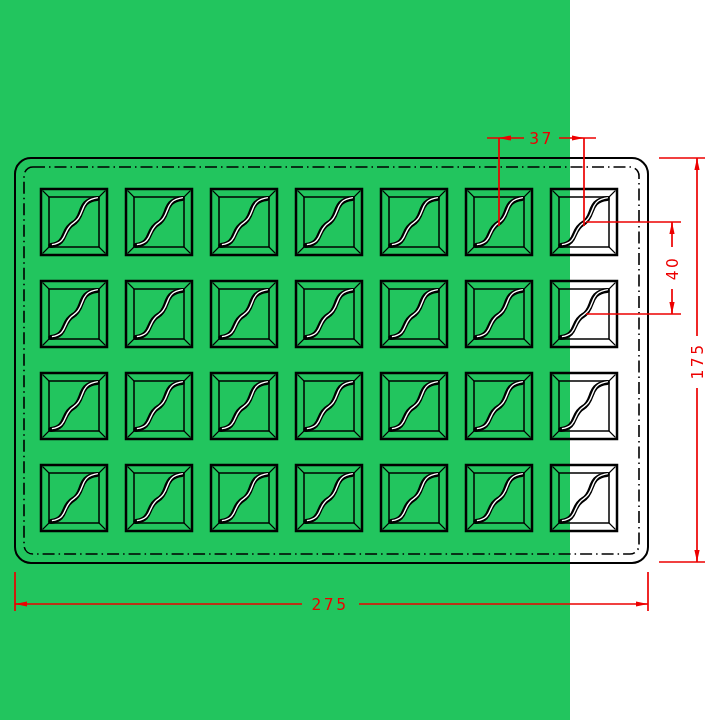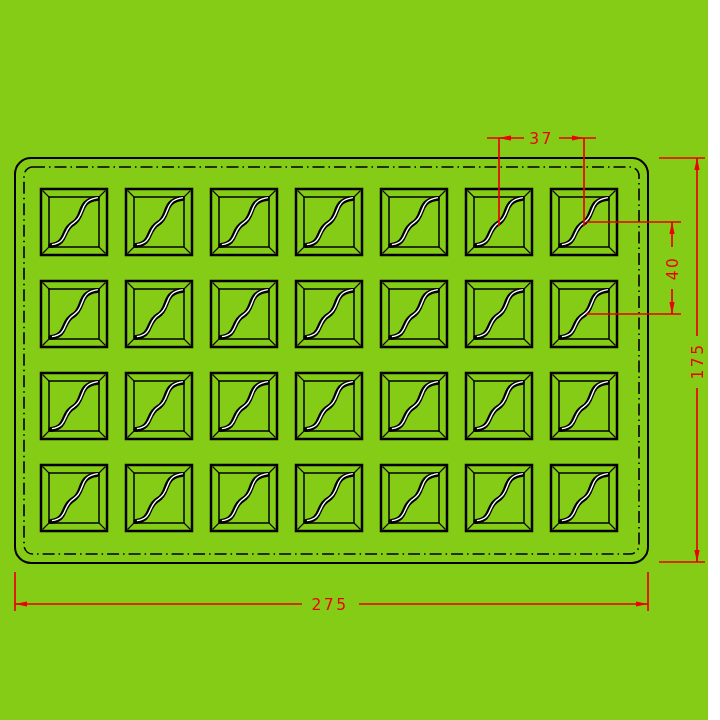--- a/index.html
+++ b/index.html
@@ -6,23 +6,23 @@
     margin: 0;
     padding: 0;
     background: #ffffff;
     width: 720px;
     height: 720px;
     overflow: hidden;
     font-family: "DejaVu Sans", sans-serif;
   }
   .canvas {
     position: relative;
-    width: 708px;
+    width: 570px;
     height: 720px;
-    background: #84cc16;
+    background: #22c55e;
   }
   svg { display: block; }
   .black-line {
     stroke: var(--line-color, #000000);
     fill: none;
   }
   .dim-line {
     stroke: var(--dim-color, #ed0000);
     fill: none;
     stroke-width: 1.7;

